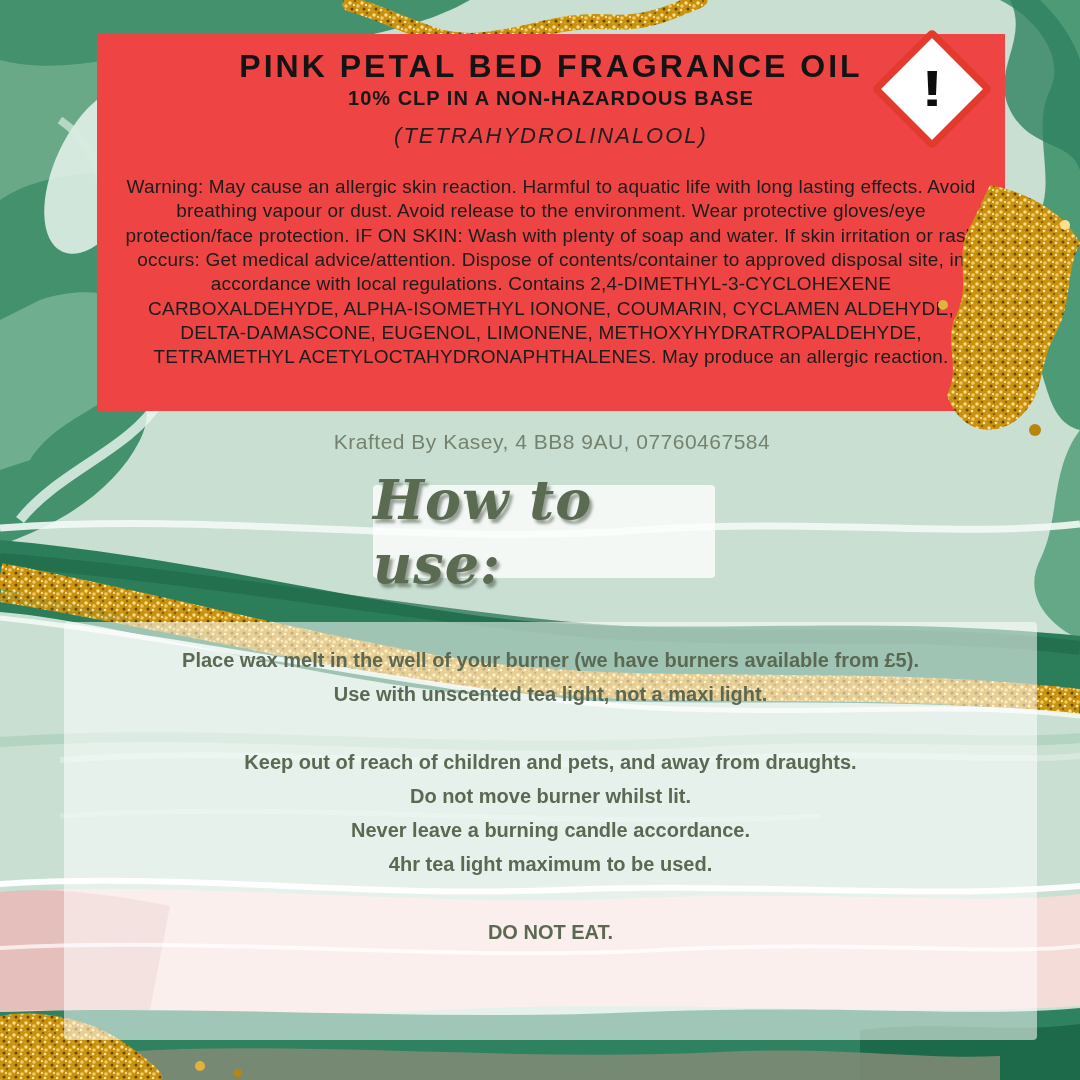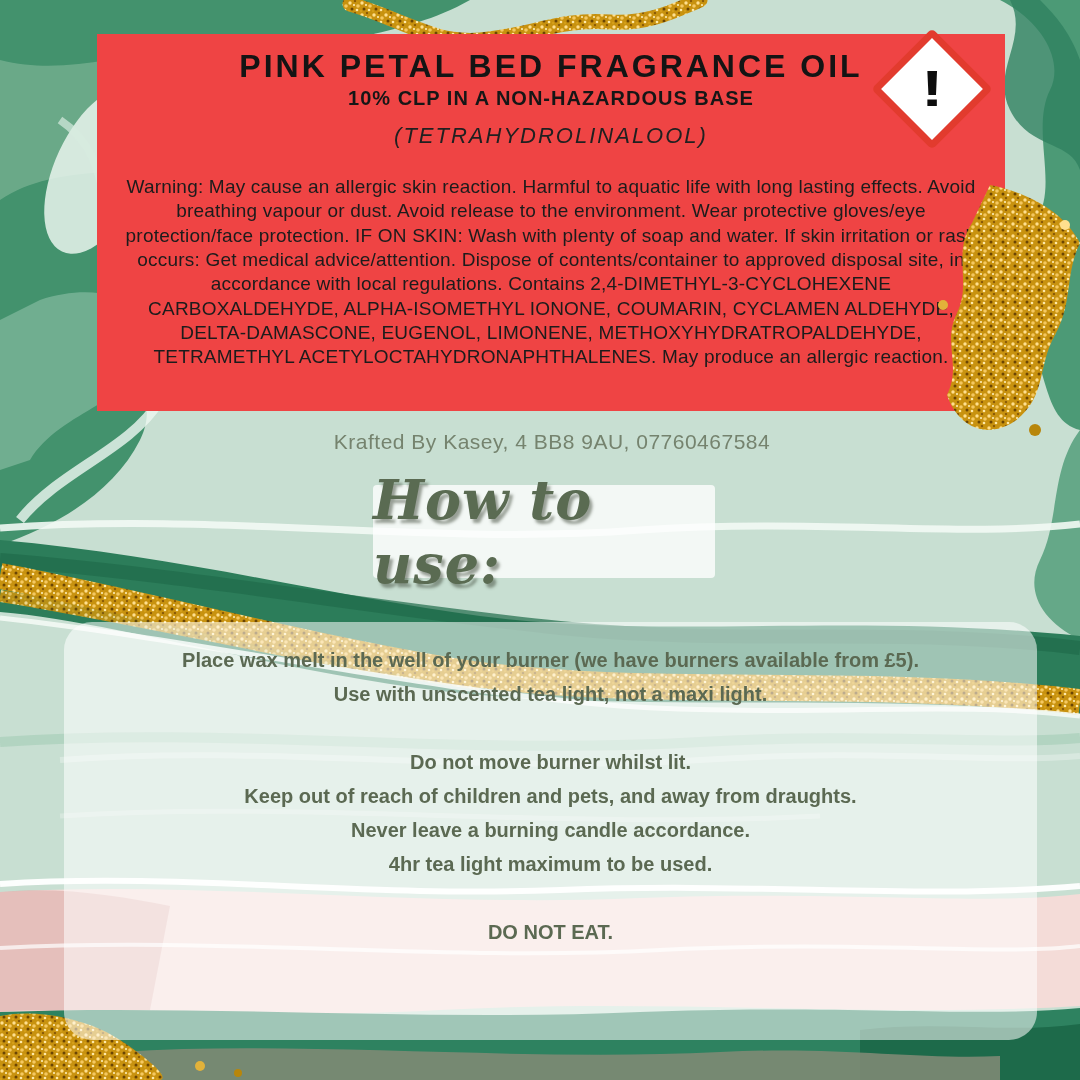--- a/index.html
+++ b/index.html
@@ -56,21 +56,21 @@
   }
   .howto-text{
     font-family:"DejaVu Serif",serif;font-style:italic;font-weight:bold;
     font-size:54px;color:#5a6b52;text-shadow:3px 4px 3px rgba(61,72,55,0.5);
     letter-spacing:1px;
   }
 
   
   .instr-box{
     left:64px;top:622px;width:973px;height:418px;z-index:2;
-    background:rgba(255,255,255,0.55);border-radius:28px;
+    background:rgba(255,255,255,0.55);border-radius:4px;
     text-align:center;color:#5b6952;font-weight:bold;font-size:20px;
     line-height:34px;padding:0;box-sizing:border-box;
   }
   .instr-inner{padding:21px 30px 0;}
   .ig + .ig{margin-top:34px;}
 </style>
 </head>
 <body>
 
 
@@ -171,22 +171,22 @@
 </div>
 
 
 <div class="layer instr-box">
   <div class="instr-inner">
     <div class="ig">
       <div>Place wax melt in the well of your burner (we have burners available from £5).</div>
       <div>Use with unscented tea light, not a maxi light.</div>
     </div>
     <div class="ig">
+      <div>Keep out of reach of children and pets, and away from draughts.</div>
       <div>Do not move burner whilst lit.</div>
-      <div>Keep out of reach of children and pets, and away from draughts.</div>
       <div>Never leave a burning candle accordance.</div>
       <div>4hr tea light maximum to be used.</div>
     </div>
     <div class="ig">
       <div>DO NOT EAT.</div>
     </div>
   </div>
 </div>
 
 

